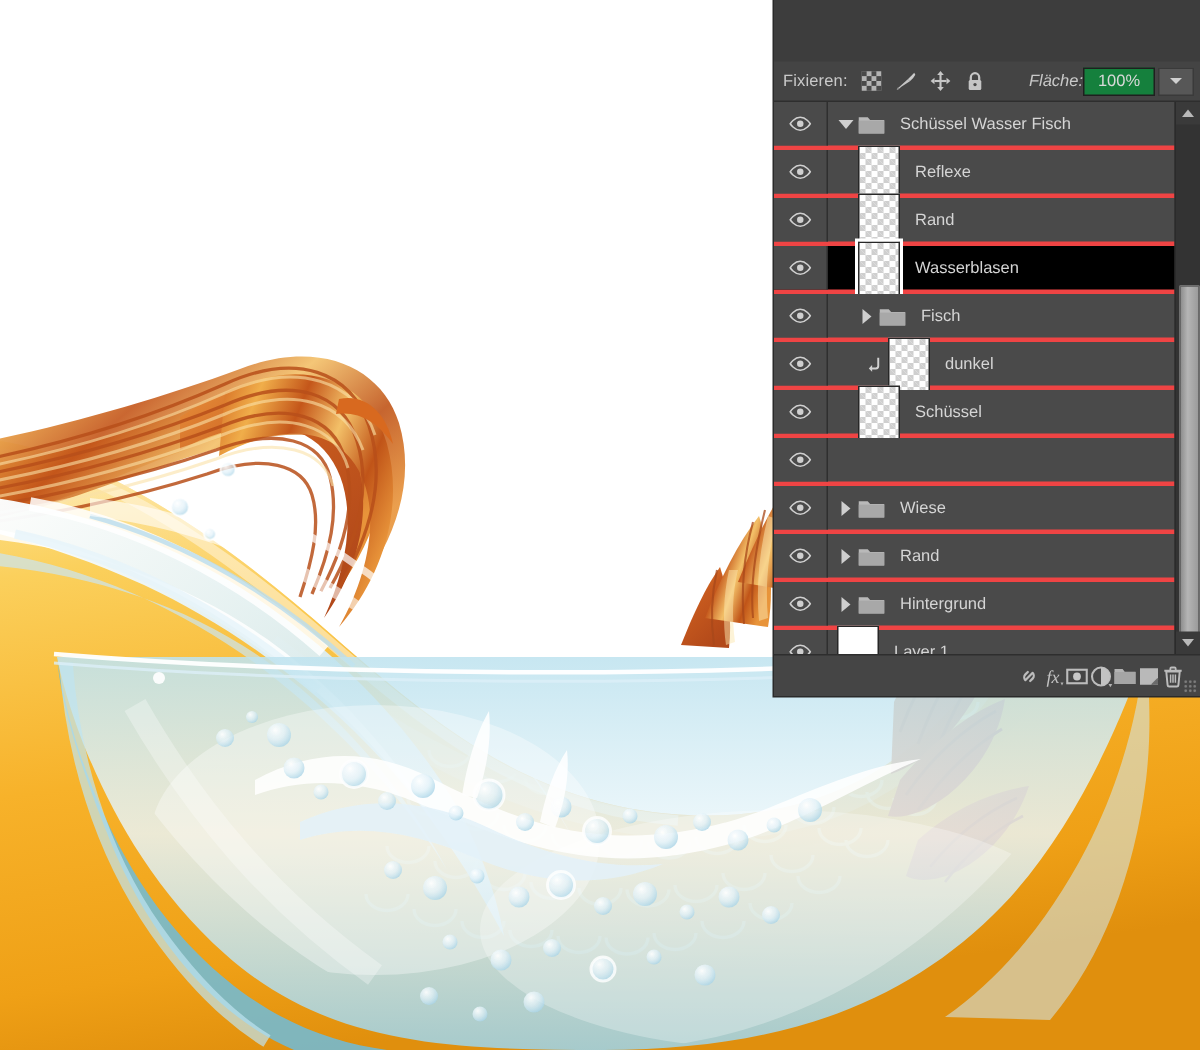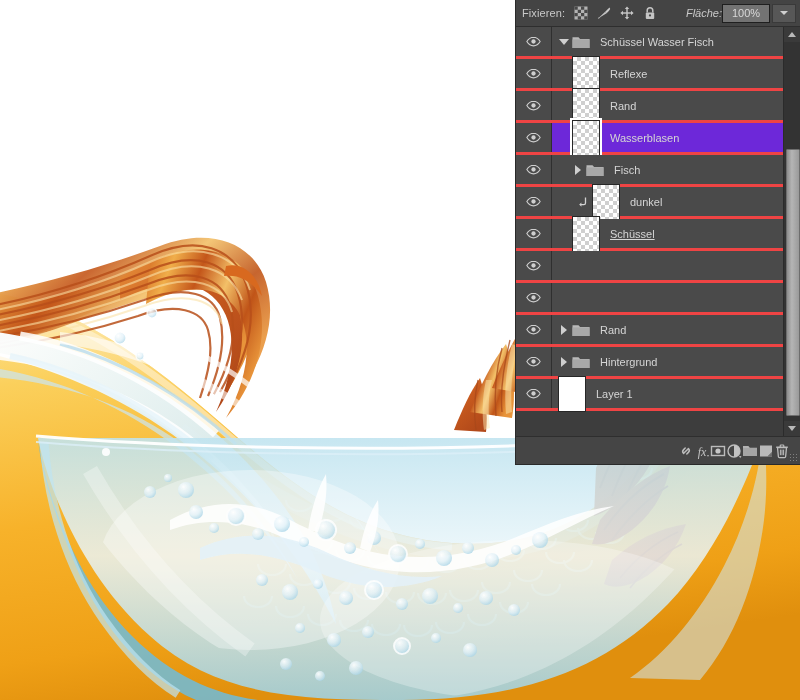--- a/index.html
+++ b/index.html
@@ -23,46 +23,47 @@
     z-index:50;
     display:flex;flex-direction:column;
   }
 
   
   .lock-bar{
     height:26px;flex:0 0 26px;background:#444444;
     display:flex;align-items:center;
     border-bottom:1px solid #2e2e2e;
     position:relative;
+    margin-top:41px;
   }
   .lock-label{margin-left:6px;font-size:11px;color:#c9c9c9;letter-spacing:.1px;}
   .lock-icons{display:flex;align-items:center;gap:9px;margin-left:9px;}
   .lock-ic{width:14px;height:14px;opacity:.92;display:block;}
   .fill-label{position:absolute;right:78px;font-size:11px;color:#c9c9c9;font-style:italic;}
   .fill-box{
-    position:absolute;right:30px;width:46px;height:17px;background:#737373;
+    position:absolute;right:30px;width:46px;height:17px;background:#15803d;
     border:1px solid #1f1f1f;color:#d8d8d8;font-size:11px;
     display:flex;align-items:center;justify-content:center;
   }
   .fill-arrow{
     position:absolute;right:4px;width:22px;height:17px;background:#575757;
     border:1px solid #3a3a3a;display:flex;align-items:center;justify-content:center;
   }
   .tri-d{width:0;height:0;border-left:4px solid transparent;border-right:4px solid transparent;border-top:4px solid #d0d0d0;}
 
   
   .rows-wrap{position:relative;flex:1 1 auto;overflow:hidden;}
   .rows{position:absolute;left:0;top:0;right:16px;bottom:0;}
   .row{
     height:29px;display:flex;align-items:center;
     border-bottom:3px solid #ef4444;
     background:#4a4a4a;
     position:relative;
   }
-  .row.sel{background:#6d28d9;justify-content:flex-end;}
+  .row.sel{background:#000000;justify-content:flex-end;}
   .row .eyecell{
     width:35px;height:100%;flex:0 0 35px;
     display:flex;align-items:center;justify-content:center;
     border-right:1px solid #2f2f2f;
     background:#4a4a4a;
   }
   .row.sel .eyecell{background:#4a4a4a;}
   .eye{width:15px;height:11px;display:block;}
   .body{flex:1 1 auto;display:flex;align-items:center;height:100%;padding-left:4px;min-width:0;}
   .twisty{width:16px;flex:0 0 16px;display:flex;align-items:center;justify-content:center;}
@@ -76,21 +77,21 @@
     background-image:
       linear-gradient(45deg,#cfcfcf 25%,transparent 25%,transparent 75%,#cfcfcf 75%),
       linear-gradient(45deg,#cfcfcf 25%,transparent 25%,transparent 75%,#cfcfcf 75%);
     background-size:8px 8px;
     background-position:0 0,4px 4px;
   }
   .thumb.solid{background-image:none;background-color:#ffffff;}
   .thumb.selected-thumb{outline:2px solid #ffffff;outline-offset:0px;border-color:#272727;}
   .clip-arrow{width:14px;flex:0 0 14px;display:flex;align-items:center;justify-content:center;margin-left:6px;}
   .lname{margin-left:10px;color:#d5d5d5;font-size:11px;white-space:nowrap;overflow:hidden;text-overflow:ellipsis;}
-  .lname.underline{text-decoration:underline;}
+  .lname.underline{}
   .row.indent1 .body{padding-left:18px;}
 
   
   .scroll{
     position:absolute;right:0;top:0;bottom:0;width:16px;background:#333333;
     border-left:1px solid #2b2b2b;
   }
   .sb-btn{
     width:16px;height:15px;display:flex;align-items:center;justify-content:center;
     background:#3a3a3a;
@@ -615,20 +616,30 @@
             </svg>
           </div>
         </div>
         <div class="row">
           <div class="eyecell">
             <svg viewBox="0 0 18 12" class="eye">
               <path d="M9 0.8 C4.2 0.8 1 6 1 6 s3.2 5.2 8 5.2 S17 6 17 6 S13.8 0.8 9 0.8 Z" fill="none" stroke="#cfcfcf" stroke-width="1.3"></path>
               <circle cx="9" cy="6" r="2.6" fill="#cfcfcf"></circle>
             </svg>
           </div>
+          <div class="body">
+            <div class="twisty">
+              <i class="tri-r"></i>
+            </div>
+            <svg viewBox="0 0 18 14" class="folder">
+              <path d="M0.5 2.2 h6 l1.6 1.8 h9.4 v9 h-17 Z" fill="#b9b9b9"></path>
+              <path d="M0.5 4.4 h17 v8.6 h-17 Z" fill="#a8a8a8"></path>
+            </svg>
+            <span class="lname">Wiese</span>
+          </div>
         </div>
         <div class="row">
           <div class="eyecell">
             <svg viewBox="0 0 18 12" class="eye">
               <path d="M9 0.8 C4.2 0.8 1 6 1 6 s3.2 5.2 8 5.2 S17 6 17 6 S13.8 0.8 9 0.8 Z" fill="none" stroke="#cfcfcf" stroke-width="1.3"></path>
               <circle cx="9" cy="6" r="2.6" fill="#cfcfcf"></circle>
             </svg>
           </div>
           <div class="body">
             <div class="twisty">

